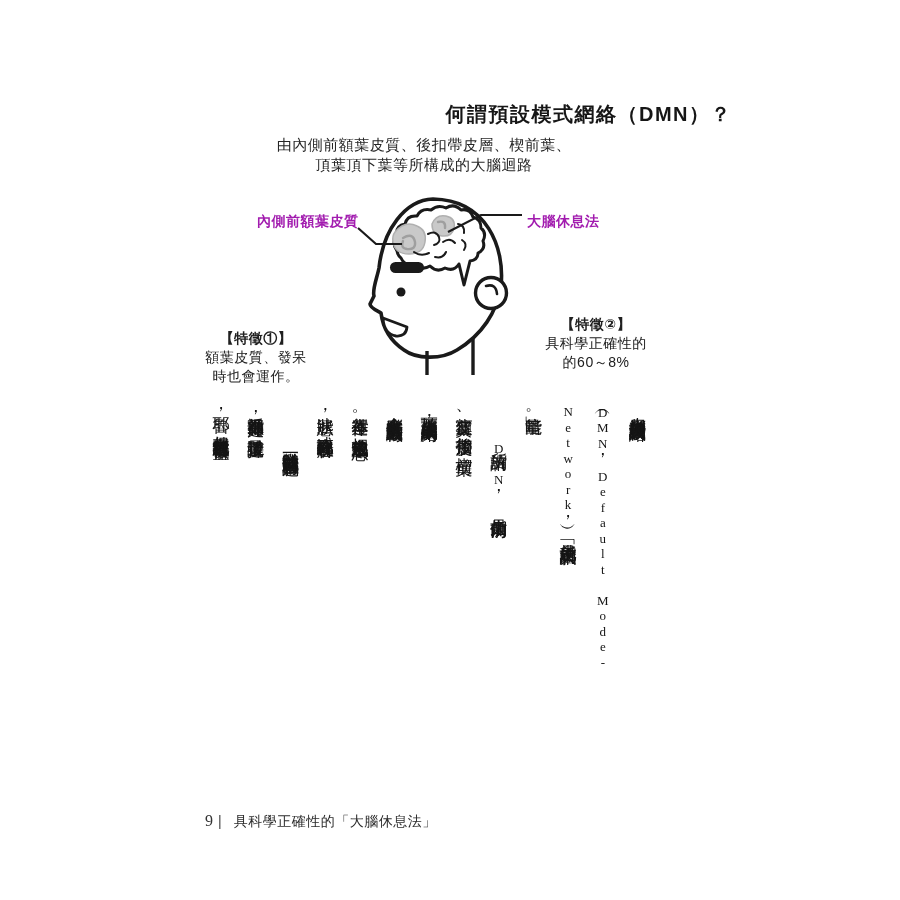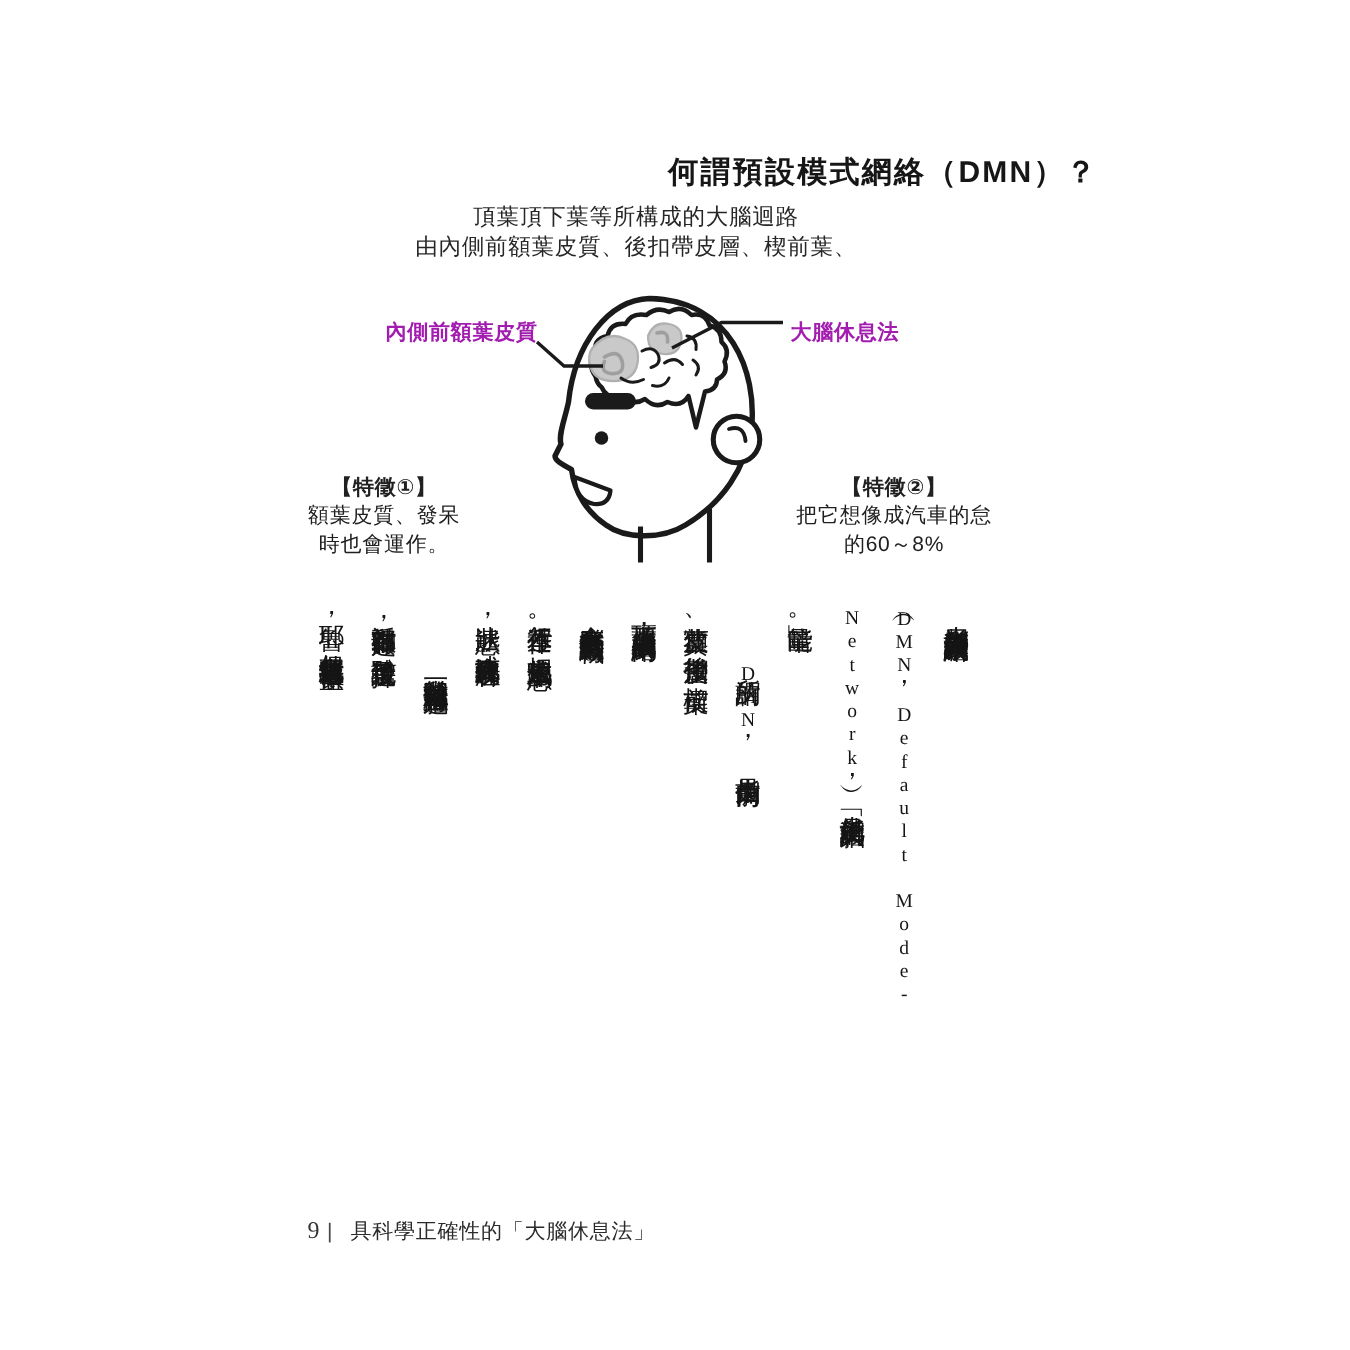--- a/index.html
+++ b/index.html
@@ -25,21 +25,21 @@
   .diagram-svg{left:200px;top:190px;width:520px;height:210px;}
   .diagram-label{
     font-size:14px;font-weight:600;letter-spacing:0.5px;color:#a21caf;white-space:nowrap;
   }
   .label-left{left:257px;top:213px;}
   .label-right{left:527px;top:213px;}
   .feature{
     width:136px;text-align:center;font-size:14px;line-height:19px;
     letter-spacing:0.5px;color:#202020;
   }
-  .feature-1{left:188px;top:315px;}
+  .feature-1{left:188px;top:330px;font-family:Liberation Mono, monospace;}
   .feature-2{left:528px;top:315px;}
   .feature .feature-heading{font-weight:600;}
 
   
   .vtext{
     left:202px;top:404px;width:452px;height:292px;
     writing-mode:vertical-rl;-webkit-writing-mode:vertical-rl;
     text-orientation:mixed;
     font-family:"Liberation Serif","DejaVu Serif",serif;
     font-size:17px;line-height:34.7px;letter-spacing:0.6px;
@@ -64,22 +64,22 @@
   }
   .footer .book-title{
     font-size:14px;letter-spacing:0.5px;color:#2b2b2b;
   }
 </style>
 </head>
 <body>
 
 <div class="abs page-title">何謂預設模式網絡（DMN）？</div>
 <div class="abs page-subtitle">
+  <div>由內側前額葉皮質、後扣帶皮層、楔前葉、</div>
   <div>頂葉頂下葉等所構成的大腦迴路</div>
-  <div>由內側前額葉皮質、後扣帶皮層、楔前葉、</div>
 </div>
 
 <svg class="abs diagram-svg" viewBox="0 0 520 210" xmlns="http://www.w3.org/2000/svg" aria-hidden="true">
 
   <path d="M 233 9
            C 205 10 183 40 179 78
            C 177 88 172 100 174 106
            L 170 114
            C 170 118 178 121 181 123
            C 183 139 192 152 204 160
@@ -139,21 +139,21 @@
 <div class="abs diagram-label label-right">大腦休息法</div>
 
 <div class="abs feature feature-1">
   <div class="feature-heading">【特徵①】</div>
   <div>額葉皮質、發呆</div>
   <div>時也會運作。</div>
 </div>
 
 <div class="abs feature feature-2">
   <div class="feature-heading">【特徵②】</div>
-  <div>把它想像成汽車的怠</div>
+  <div>具科學正確性的</div>
   <div>的60～8%</div>
 </div>
 
 <div class="abs vtext">
     <div class="vcol">大半都用於所謂的預設模式網絡</div>
     <div class="vcol">（<span class="lat">DMN</span>，<span class="lat">Default Mode-</span></div>
     <div class="vcol"><span class="lat">Network</span>），也就是所謂的「大腦</div>
     <div class="vcol">暗能量」。</div>
     <div class="vcol">　　所謂的<span class="lat">DMN</span>，是指由內側前</div>
     <div class="vcol">額葉皮質、後扣帶皮層、楔前葉、</div>

